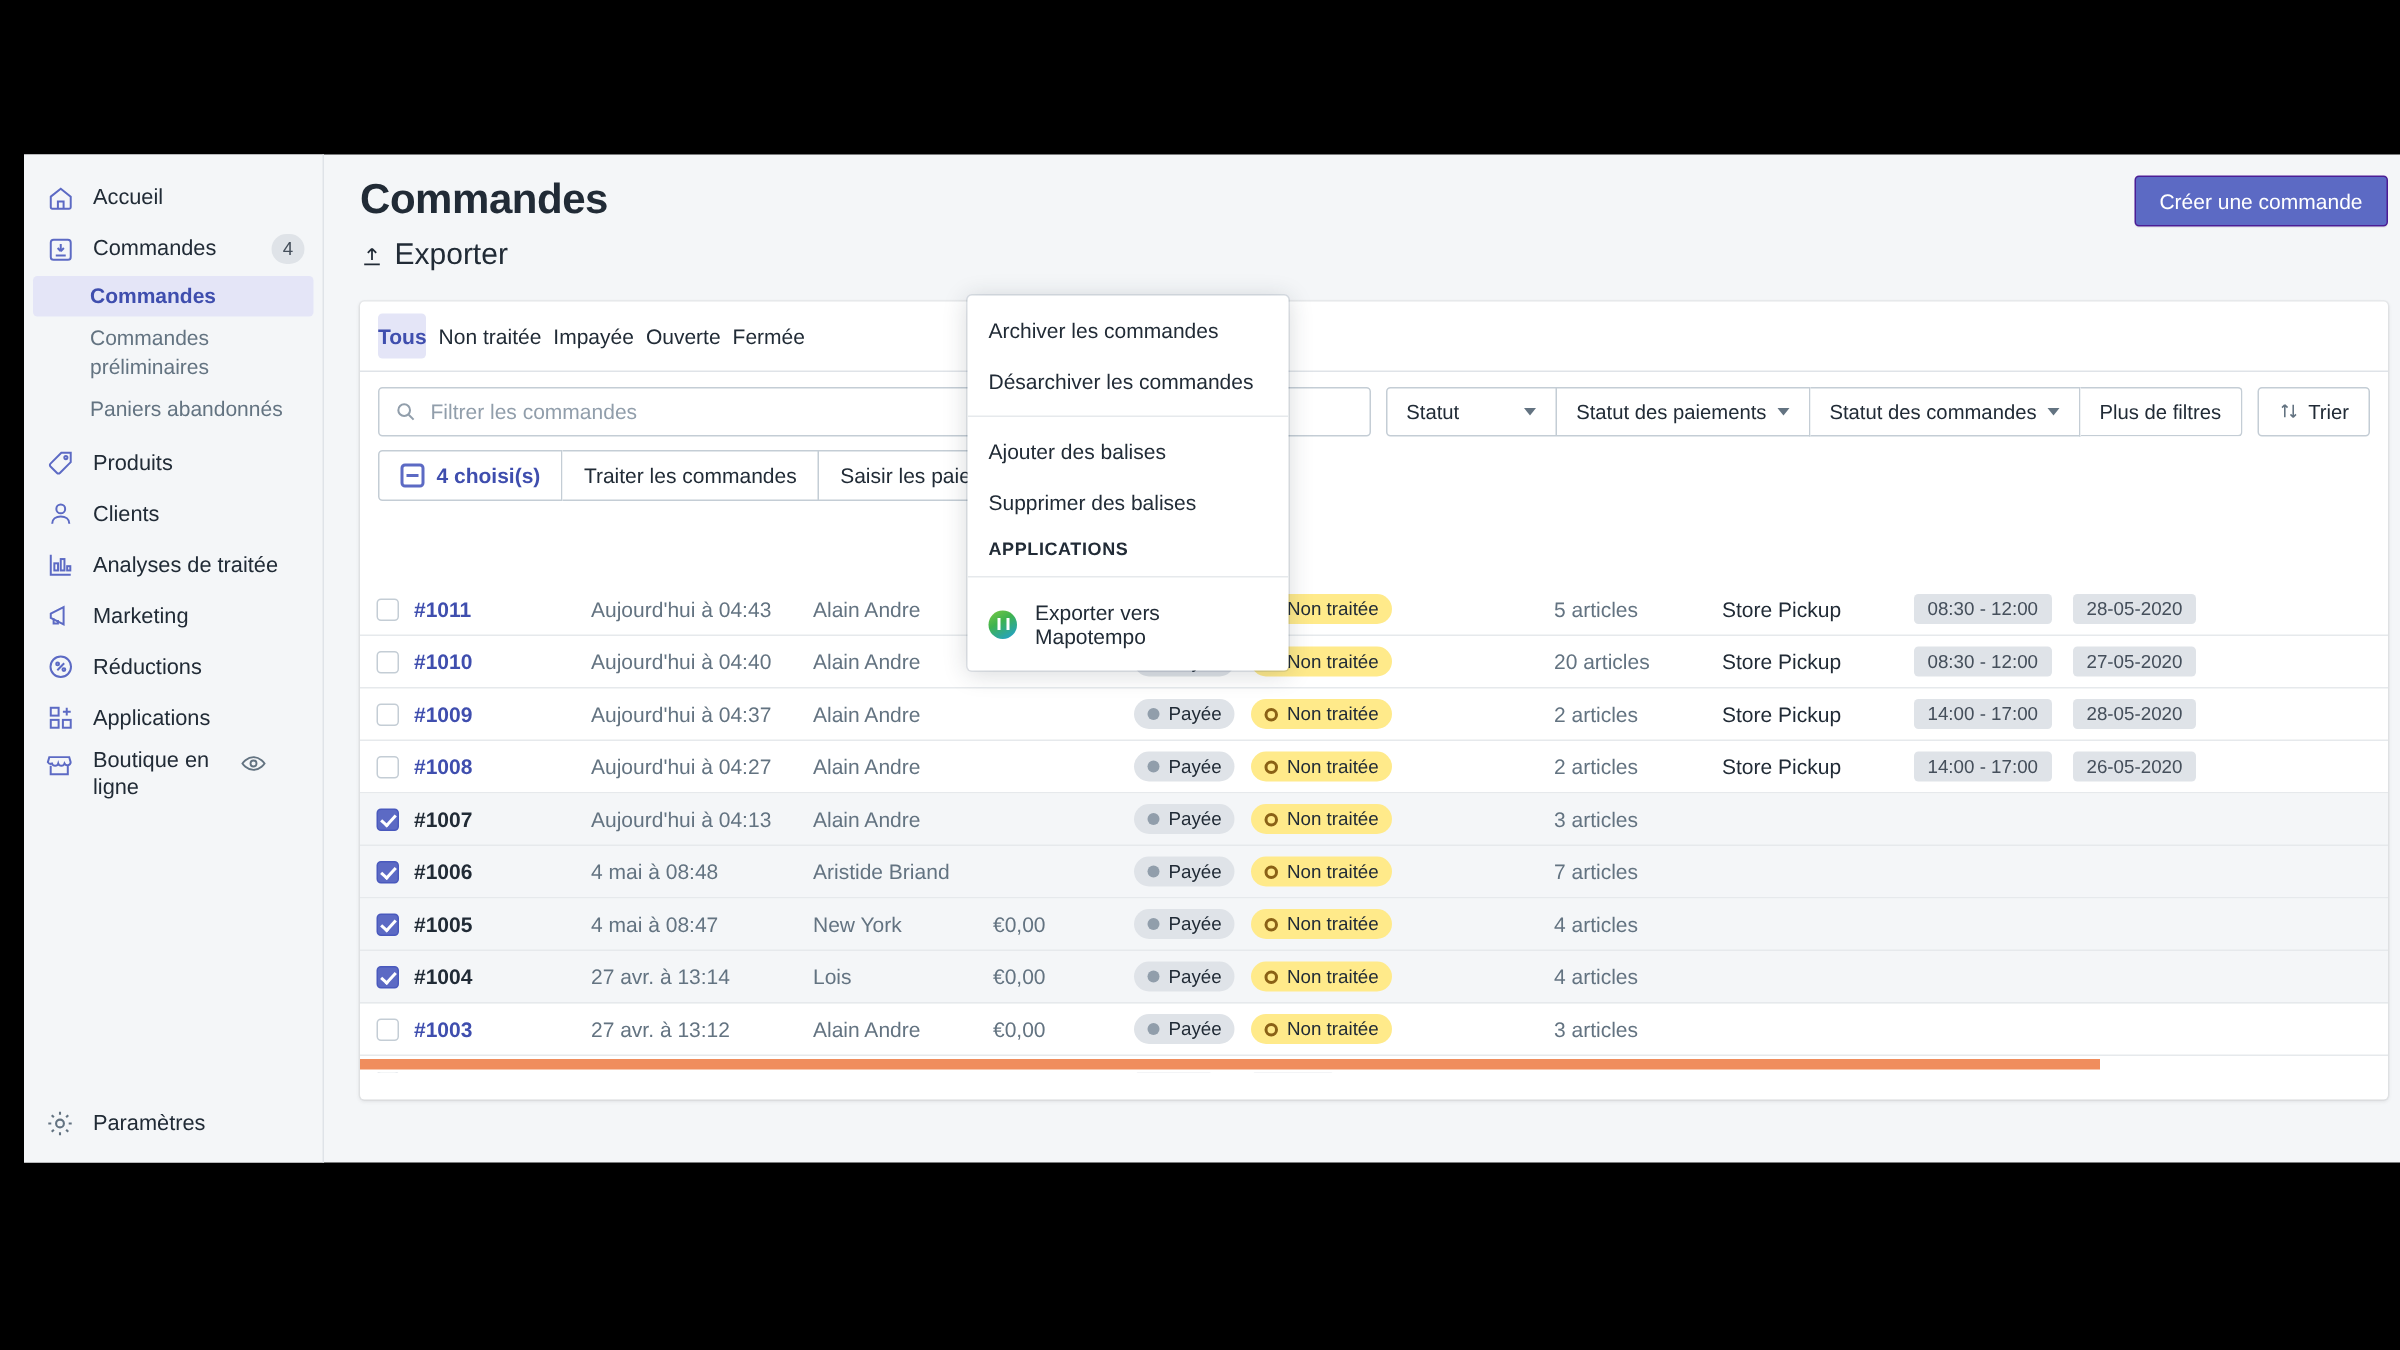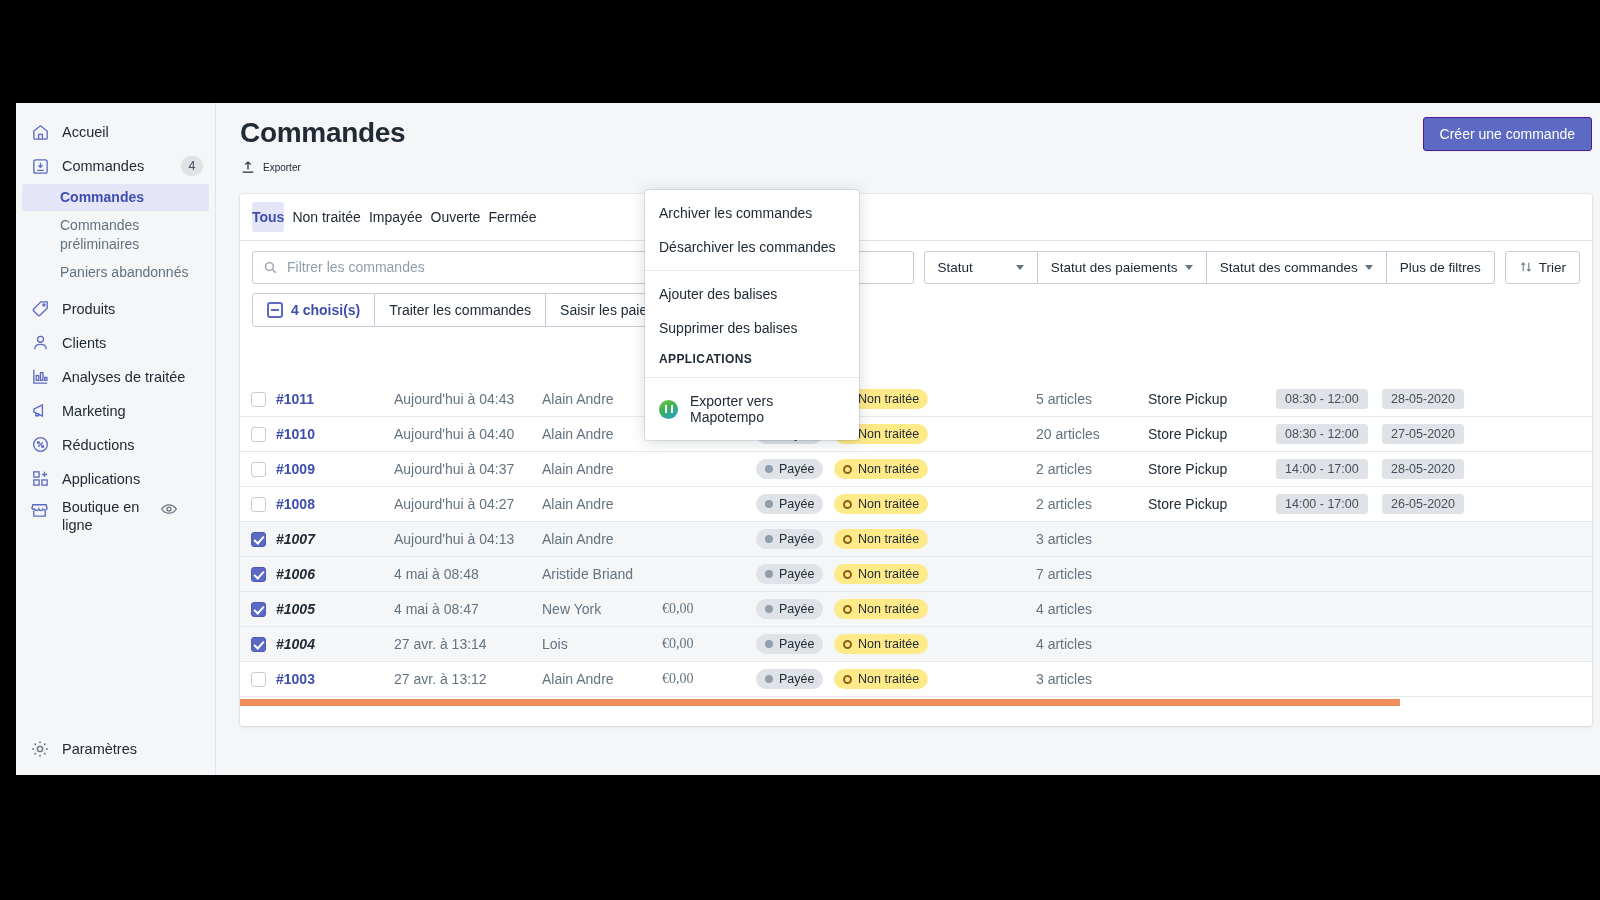--- a/index.html
+++ b/index.html
@@ -64,21 +64,21 @@
   .settings-row .ico svg{width:20px;height:20px;display:block;}
 
   
   .main { flex: 1; height: 672px; position: relative; padding: 0 24px; overflow: hidden; }
   .page-head { display:flex; align-items:flex-start; justify-content:space-between; padding-top: 14px; }
   .title { font-size: 28px; font-weight: bold; color:#212b36; letter-spacing:-0.3px;}
   .btn-primary {
     background:#5c6ac4; color:#fff; border:1px solid #4c1d95; border-radius:3px;
     padding: 8px 16px; font-size: 14px; cursor:pointer; box-shadow: 0 1px 0 rgba(22,29,37,.05);
   }
-  .export-link { display:flex; align-items:center; gap:7px; margin-top: 10px; color:#212b36; font-size:10px; cursor:pointer;}
+  .export-link { display:flex; align-items:center; gap:7px; margin-top: 10px; color:#212b36; font-size:20px; cursor:pointer;}
   .export-link svg{width:16px;height:16px;display:block;color:#212b36;}
 
   .card {
     margin-top: 19px; background:#fff; border-radius:3px;
     box-shadow: 0 0 0 1px rgba(63,63,68,.05), 0 1px 3px 0 rgba(63,63,68,.15);
     position: relative; height: 532px; overflow: visible;
   }
   .tabs { display:flex; align-items:center; height:47px; padding: 0 8px; border-bottom:1px solid #dfe3e8;}
   .tab { padding: 7px 0; font-size:14px; color:#212b36; border-radius:3px; cursor:pointer; margin: 0 4px;}
   .tab.active { background:#e4e5f7; color:#3f4eae; font-weight:bold;}
@@ -127,28 +127,28 @@
     font-size:14px; white-space:nowrap;
   }
   .row.sel { background:#f4f6f8; }
   .c-cb { width:36px; flex:0 0 36px; display:flex; align-items:center; justify-content:center;}
   .cb { width:15px;height:15px;border:1px solid #c4cdd5;border-radius:3px;background:#fff;cursor:pointer;}
   .cb.on{background:#5c6ac4;border-color:#4959bd;position:relative;}
   .cb.on:after{content:"";position:absolute;left:4px;top:1px;width:4px;height:8px;border:solid #fff;border-width:0 2px 2px 0;transform:rotate(42deg);}
   .c-id { width:118px; flex:0 0 118px; color:#3f4eae; font-weight:bold;}
   .c-date { width:148px; flex:0 0 148px; color:#637381;}
   .c-cust { width:120px; flex:0 0 120px; color:#637381; overflow:hidden; text-overflow:ellipsis;}
-  .c-price { width:94px; flex:0 0 94px; color:#637381;font-family:Liberation Serif, serif;}
+  .c-price { width:94px; flex:0 0 94px; color:#637381;}
   .c-pay { width:78px; flex:0 0 78px;}
   .c-ful { width:202px; flex:0 0 202px;}
   .c-items { width:112px; flex:0 0 112px; color:#637381;}
   .c-ship { width:128px; flex:0 0 128px; color:#212b36;}
   .c-slot { width:106px; flex:0 0 106px;}
   .c-day { width:100px; flex:0 0 100px;}
-  .row.sel .c-id { color:#212b36;font-style:italic; }
+  .row.sel .c-id { color:#212b36; }
 
   .pill {
     display:inline-flex;align-items:center;gap:6px;height:20px;
     border-radius:10px;padding:0 9px;font-size:12.5px;color:#212b36;background:#dfe3e8;
   }
   .dot{width:8px;height:8px;border-radius:50%;background:#919eab;flex:0 0 8px;}
   .pill.warn{background:#ffea8a;}
   .ring{width:9px;height:9px;border-radius:50%;border:2.2px solid #8a6116;box-sizing:border-box;flex:0 0 9px;}
   .tag{display:inline-flex;align-items:center;justify-content:center;height:20px;border-radius:3px;background:#dfe3e8;color:#454f5b;font-size:12.5px;padding:0 9px;}
 

